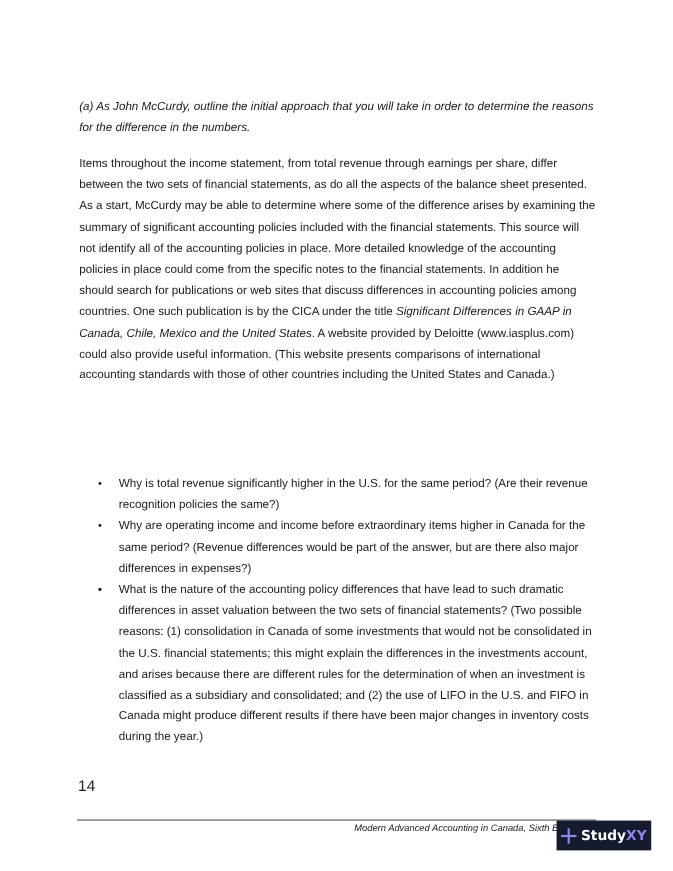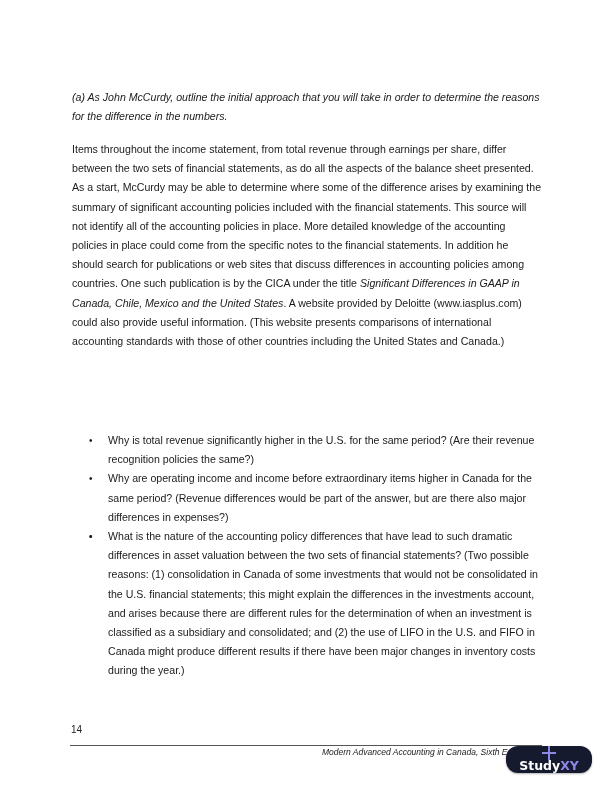--- a/index.html
+++ b/index.html
@@ -23,32 +23,31 @@
   }
   ul.bullets li { position: relative; padding-left: 36px; margin: 0; }
   ul.bullets li .bullet {
     position: absolute; left: 17px; top: 0; font-size: 10px;
   }
   .footer-rule {
     position: absolute; left: 70px; top: 745px; width: 472px; height: 0;
     border-top: 1px solid #555;
   }
   .page-number {
-    position: absolute; left: 71px; top: 724px; font-size: 10px; color: #222;
+    position: absolute; left: 71px; top: 706px; font-size: 14px; color: #222;
   }
   .book-title {
     position: absolute; left: 322px; top: 747px; font-size: 8.5px; font-style: italic; color: #222;
     width: 200px; white-space: nowrap; overflow: hidden;
   }
   .badge {
     position: absolute; left: 506px; top: 746px; width: 86px; height: 27px;
-    background: #161a2e; border-radius: 12px;
+    background: #161a2e; border-radius: 0;
     display: flex; align-items: center; justify-content: center; gap: 4px;
     box-shadow: 0 1px 2px rgba(0,0,0,0.3);
-    flex-direction: column;
   }
   .badge .plus { width: 14px; height: 14px; position: relative; }
   .badge .plus::before, .badge .plus::after {
     content: ""; position: absolute; background: #8f86e8;
   }
   .badge .plus::before { left: 6px; top: 0; width: 2px; height: 14px; }
   .badge .plus::after { left: 0; top: 6px; width: 14px; height: 2px; }
   .badge .brand { font-family: "DejaVu Sans", sans-serif; font-weight: bold; font-size: 12.5px; color: #ffffff; }
   .badge .brand .accent { color: #8f86e8; }
 </style>

